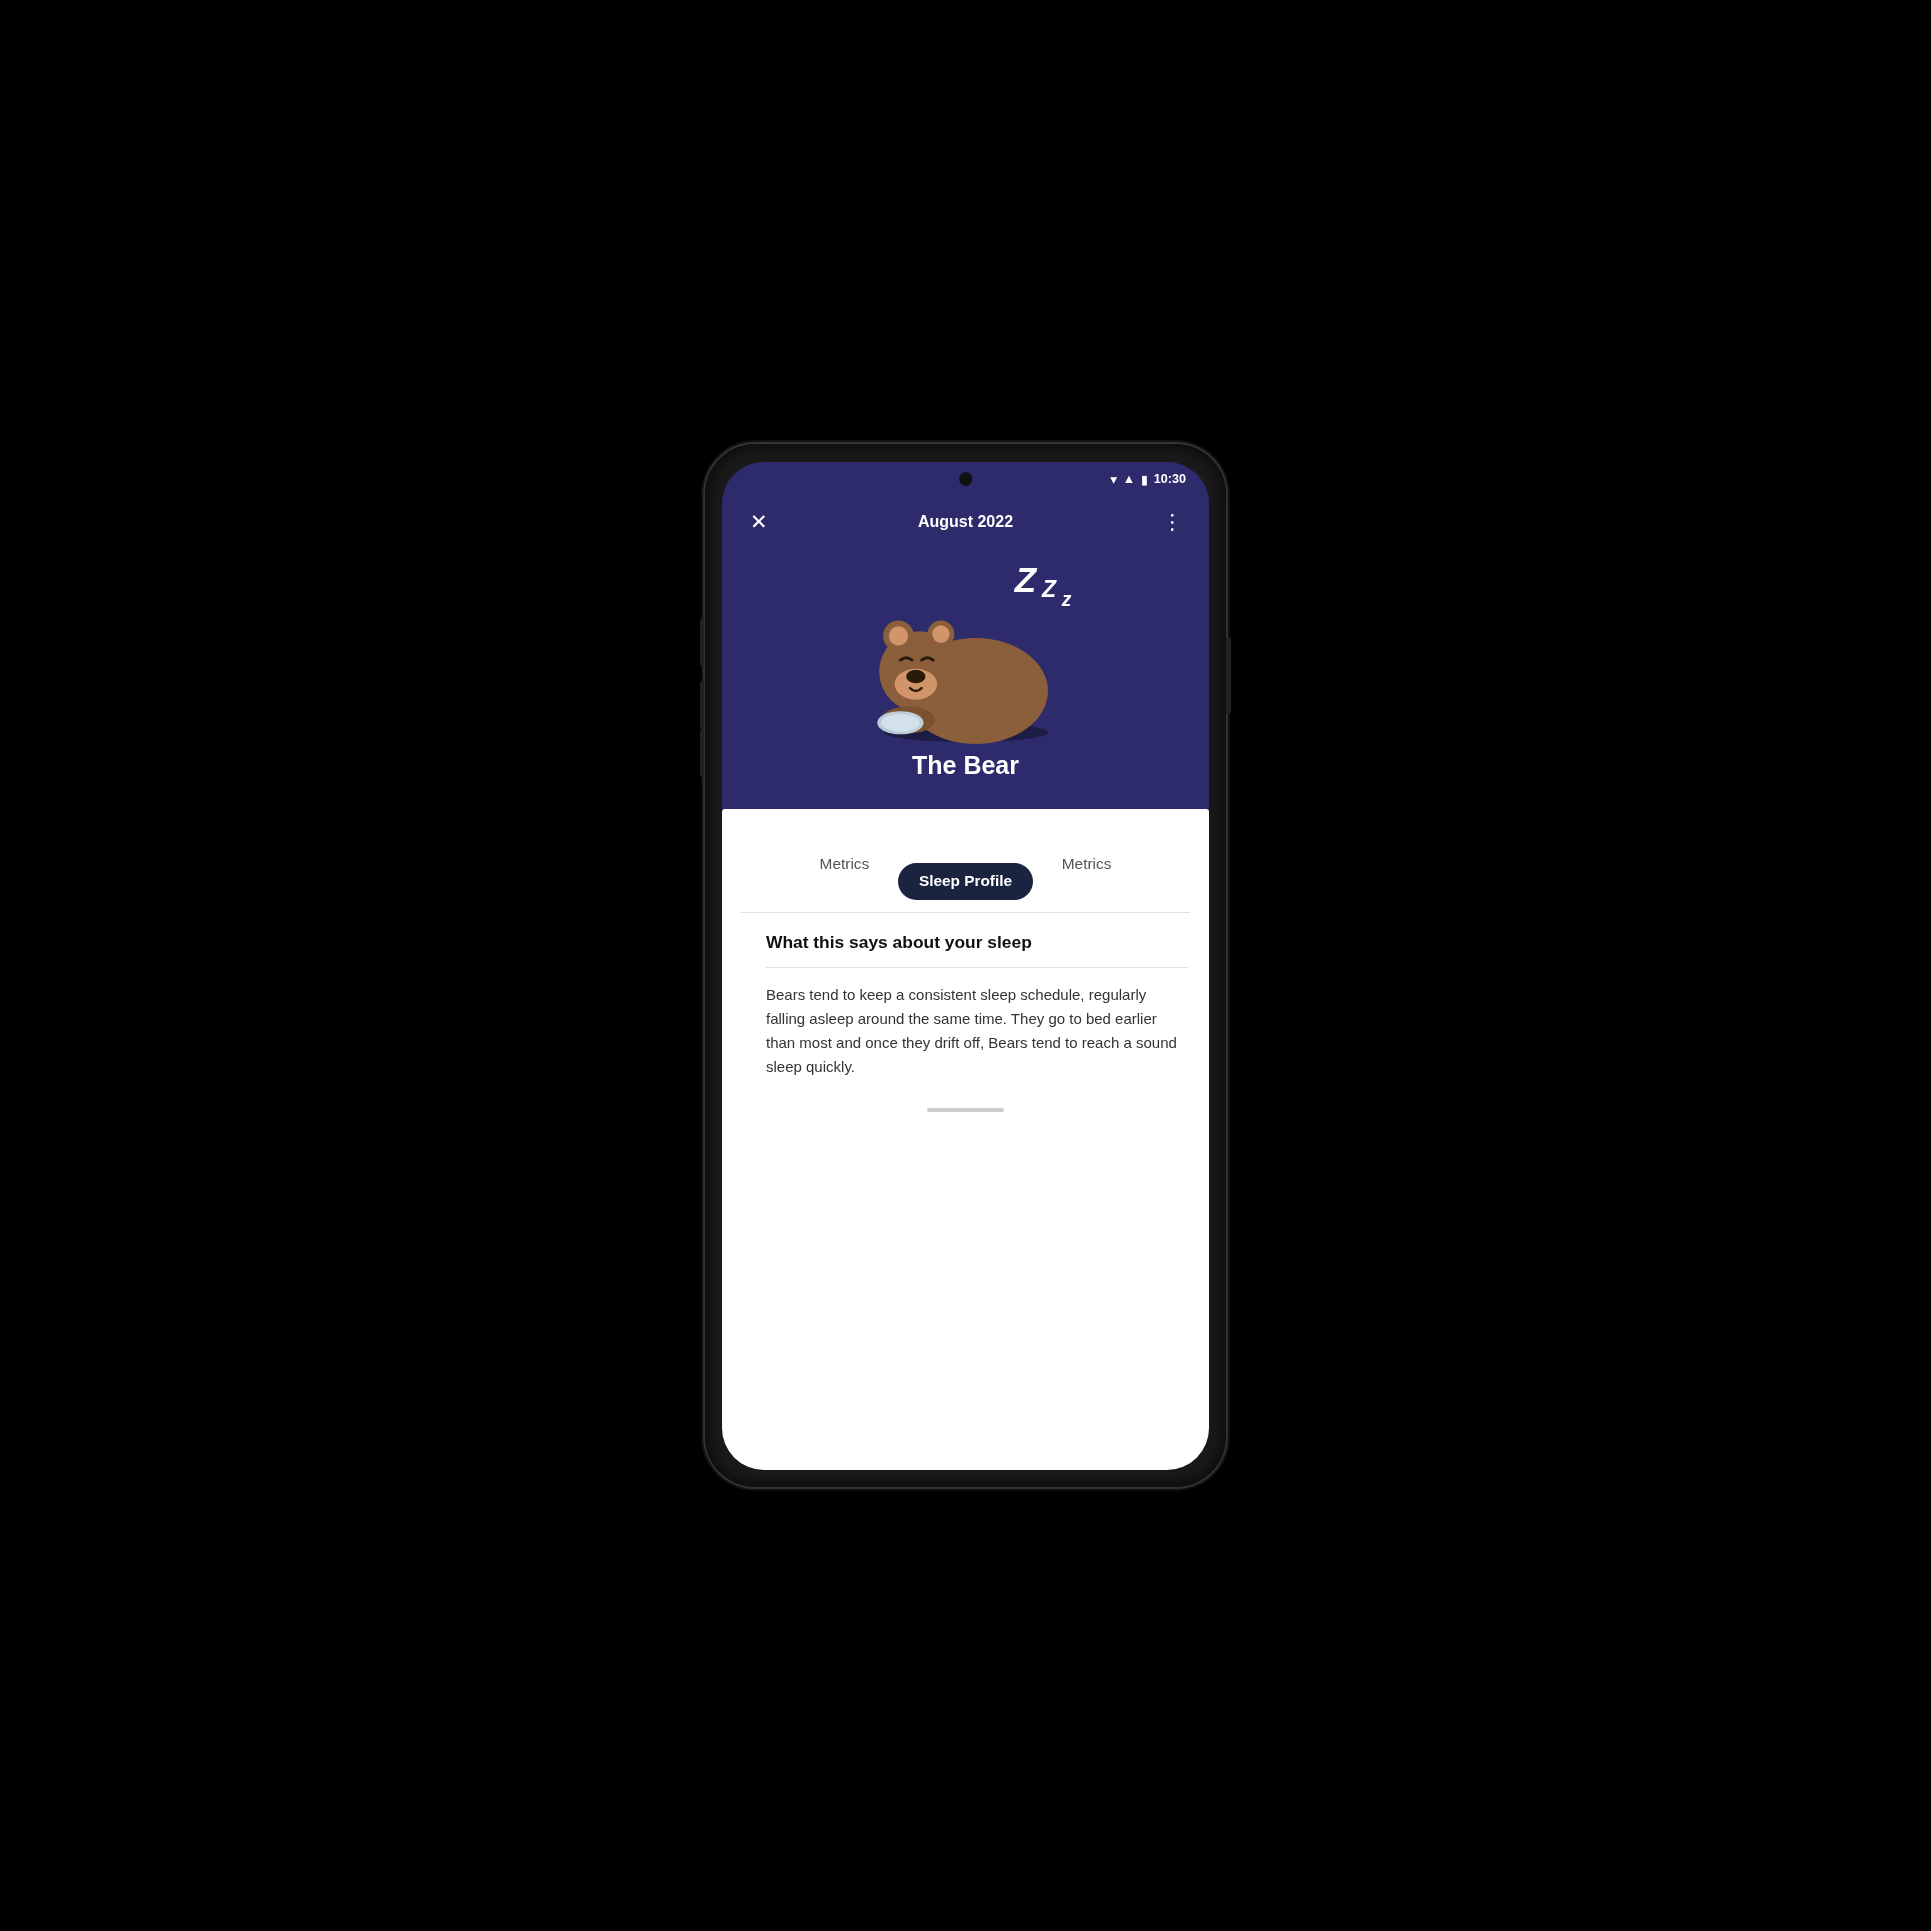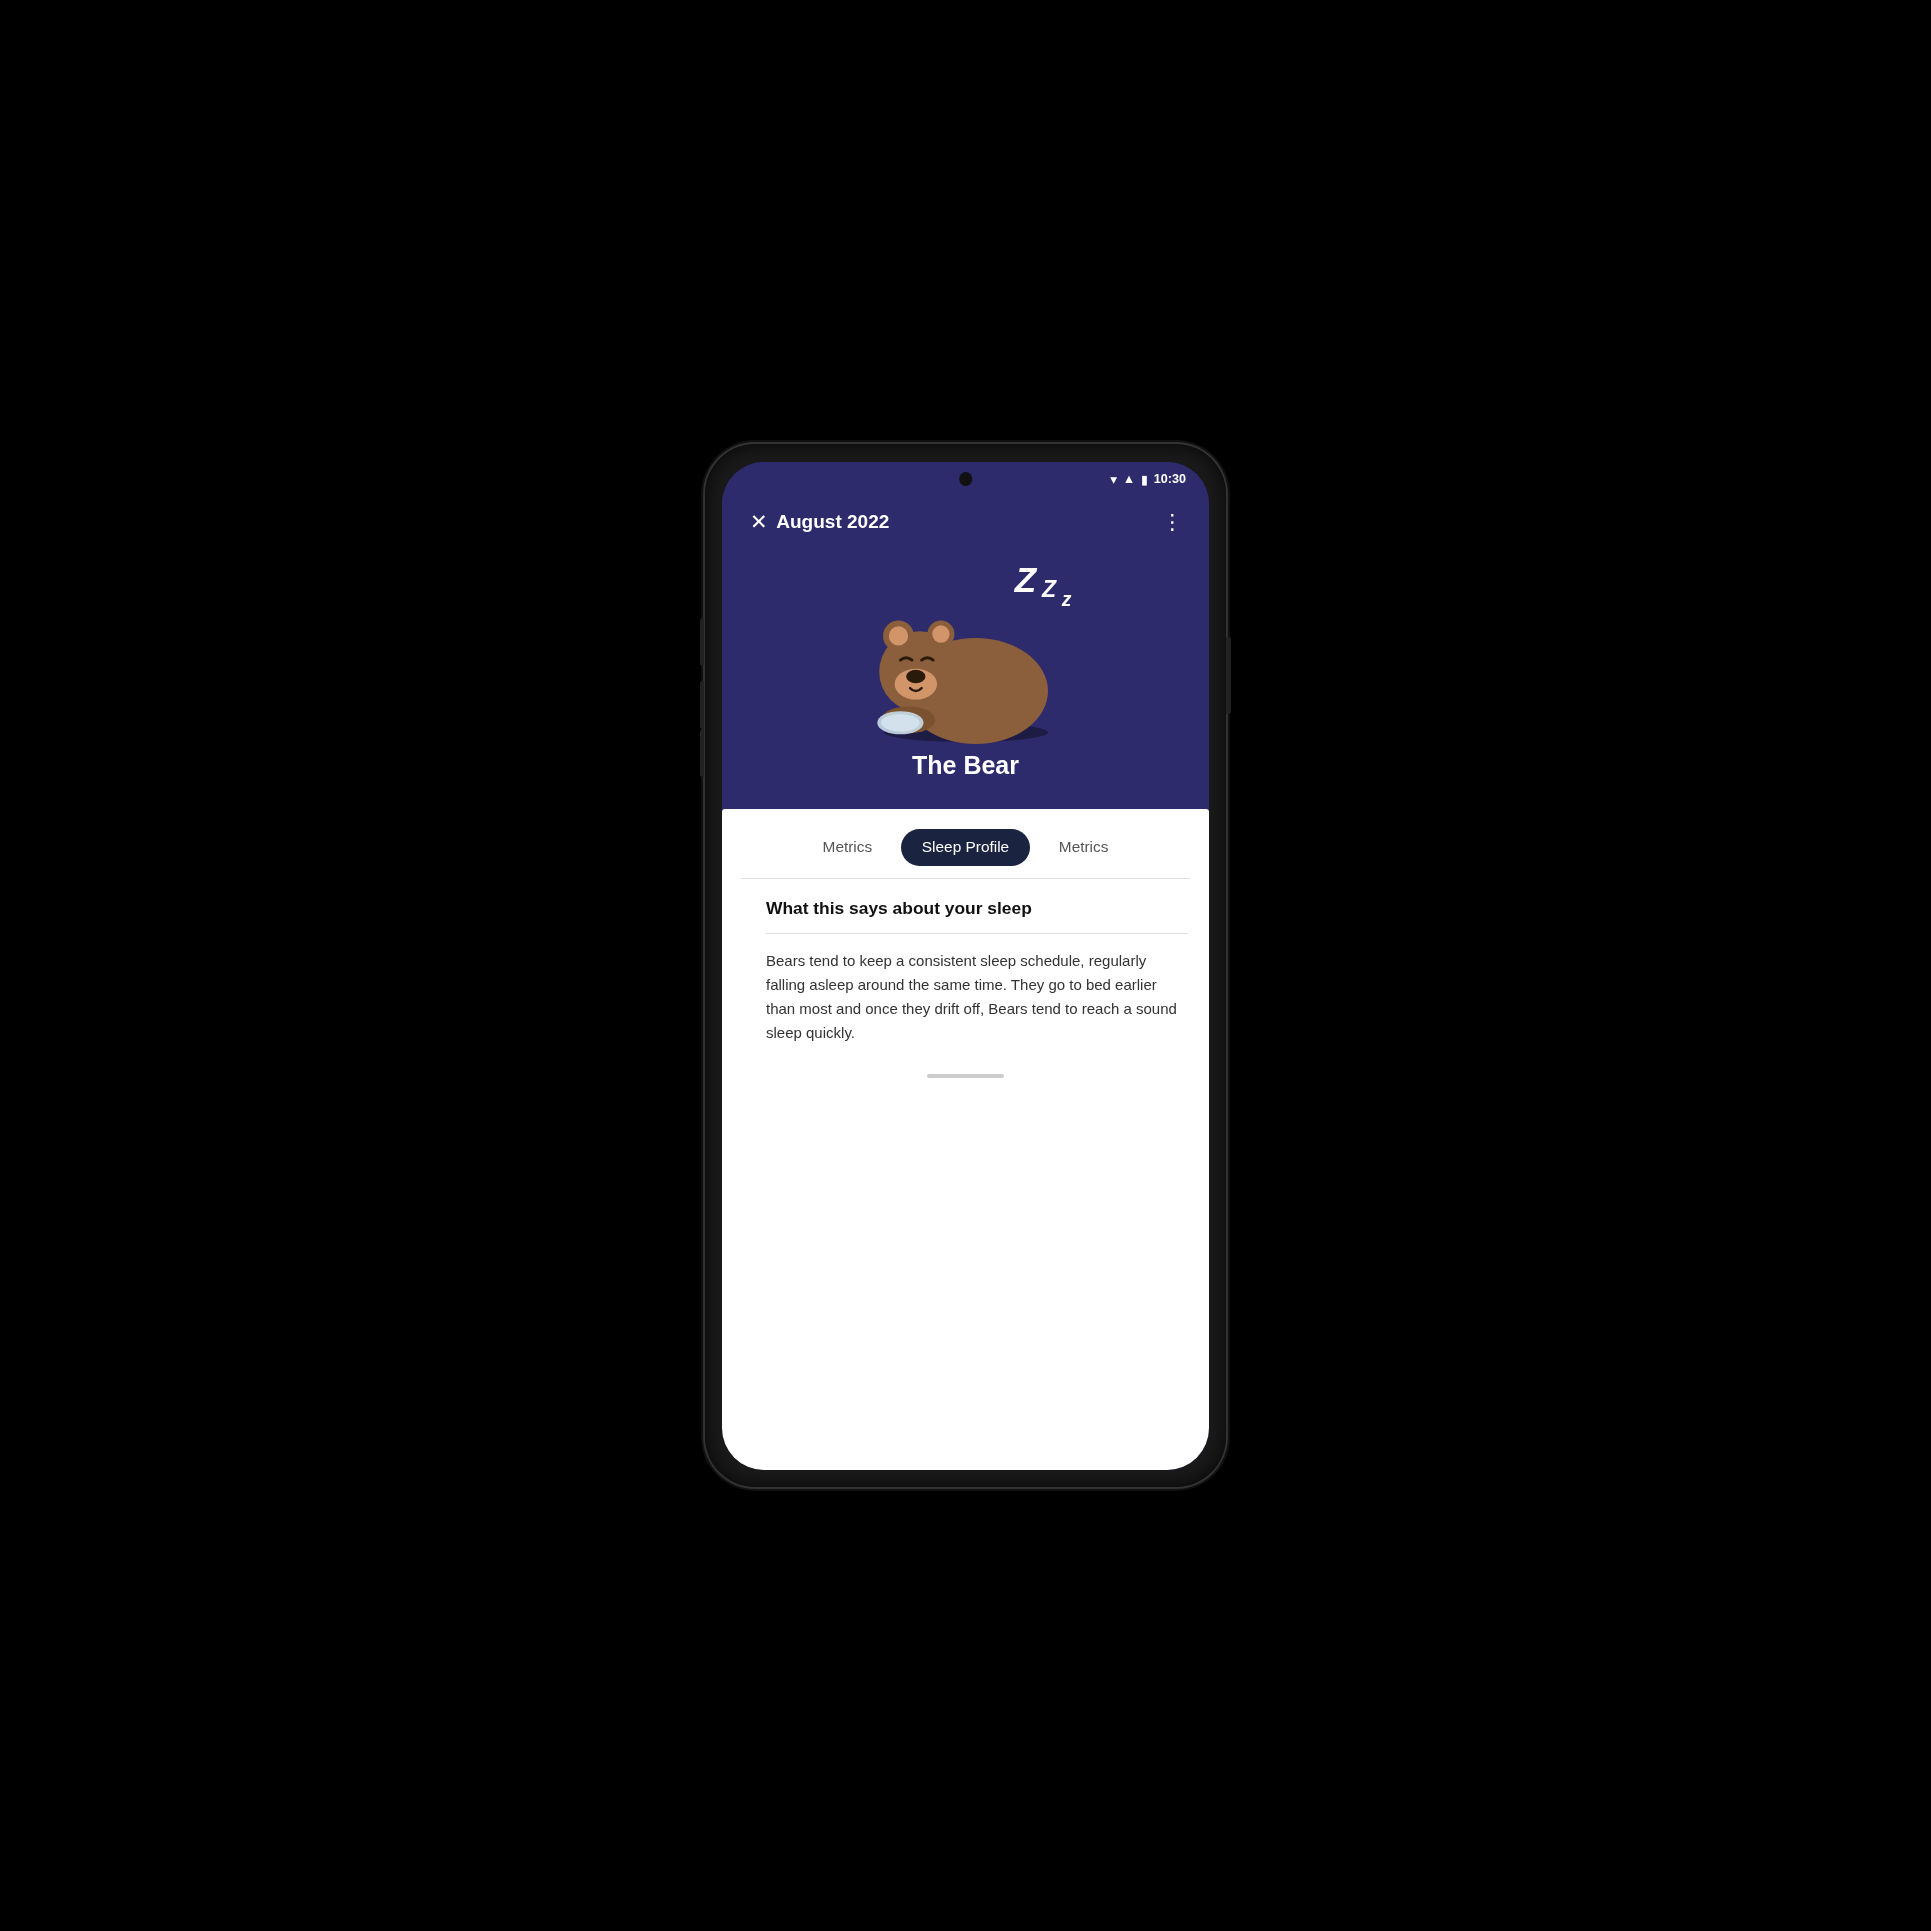--- a/index.html
+++ b/index.html
@@ -114,23 +114,24 @@
       cursor: pointer;
       width: 35px;
       height: 35px;
       display: flex;
       align-items: center;
       justify-content: center;
     }
 
     .header-title {
       color: #fff;
-      font-size: 19px;
+      font-size: 16px;
       font-weight: 600;
       flex: 1;
+      text-align: center;
     }
 
     .more-btn {
       color: #fff;
       font-size: 21px;
       cursor: pointer;
       width: 35px;
       height: 35px;
       display: flex;
       align-items: center;
@@ -239,21 +240,22 @@
     }
 
     .tab-inactive {
       background: transparent;
       color: #555;
     }
 
     .tab-active {
       background: #1a2340;
       color: #fff;
-      font-weight: 400;
+      font-weight: 700;
+      margin-top: 34px;
     }
 
     .divider {
       height: 1px;
       background: #e0e0e0;
       margin: 0 19.3px;
     }
 
     
     .content-section {

